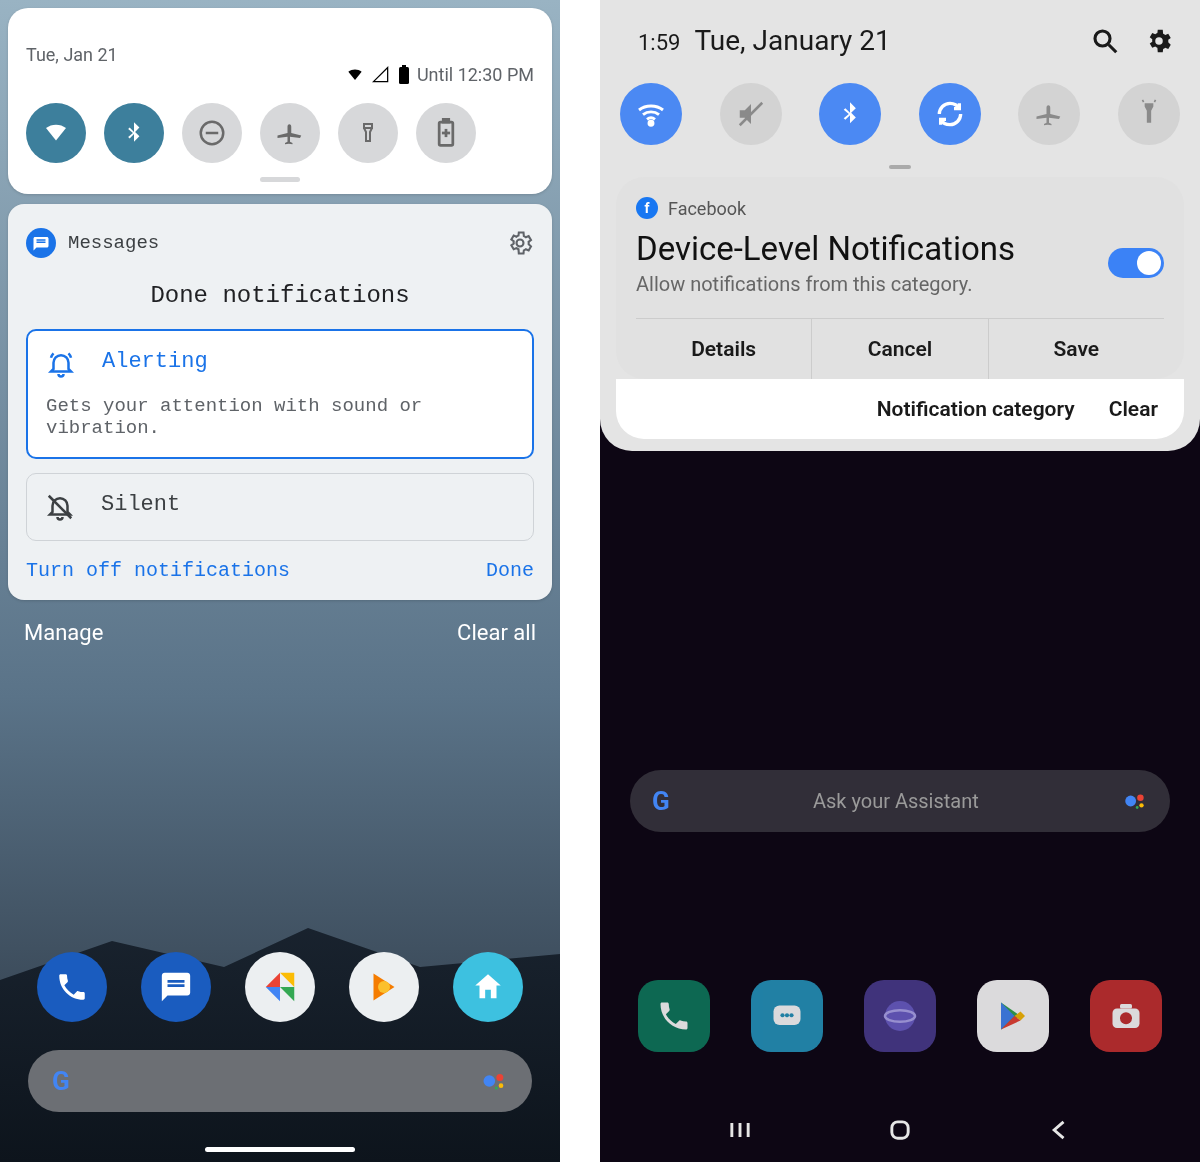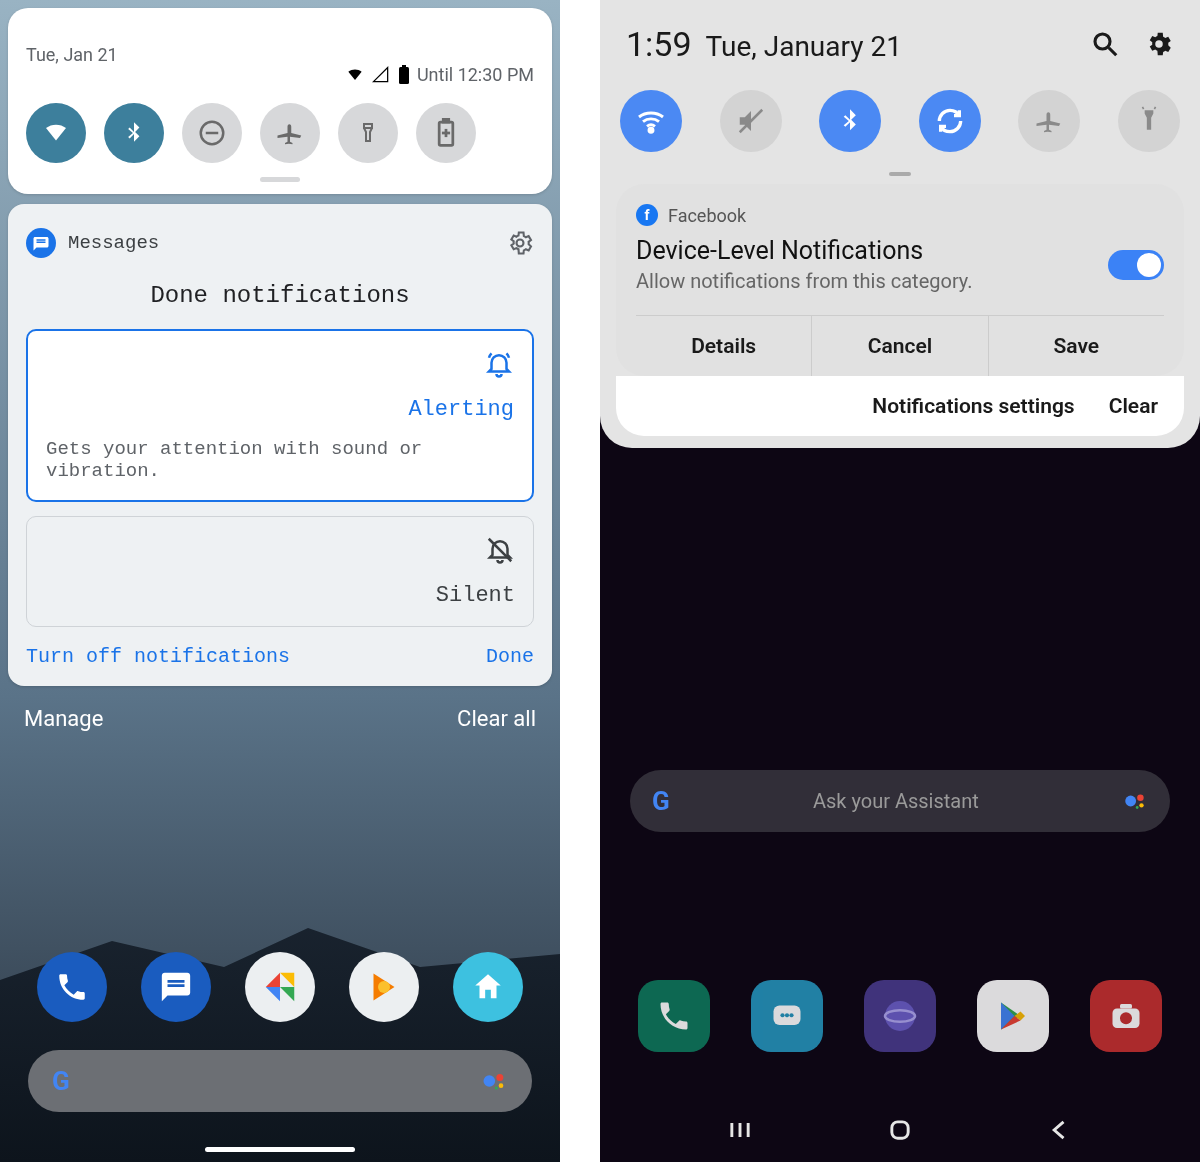--- a/index.html
+++ b/index.html
@@ -27,21 +27,21 @@
     box-shadow: 0 1px 3px rgba(0,0,0,0.15);
     font-family: Liberation Mono, monospace;
   }
   .px-card-head { display: flex; align-items: center; justify-content: space-between; }
   .px-card-head-left { display: flex; align-items: center; gap: 12px; }
   .msg-badge { width: 30px; height: 30px; border-radius: 50%; background: #1a73e8; display: flex; align-items: center; justify-content: center; color: #fff; }
   .px-card-title { text-align: center; font-size: 24px; color: #202124; margin: 24px 0 20px 0; }
   .opt-box { border-radius: 10px; padding: 18px 18px; margin-bottom: 14px; }
   .opt-alert { border: 2px solid #1a73e8; background: #fff; }
   .opt-silent { border: 1px solid #cfd3d7; background: #eef1f3; }
-  .opt-row { display: flex; align-items: flex-end; gap: 18px; flex-direction: column; }
+  .opt-row { display: flex; align-items: flex-start; gap: 26px; }
   .opt-label { font-size: 22px; }
   .opt-alert .opt-label { color: #1a73e8; font-weight: 500; }
   .opt-silent .opt-label { color: #3c4043; }
   .opt-desc { font-size: 19px; color: #5f6368; margin-top: 16px; }
   .px-card-foot { display: flex; justify-content: space-between; margin-top: 18px; font-size: 20px; }
   .link-blue { color: #1a73e8; font-weight: 500; }
 
   .px-shade-foot { display: flex; justify-content: space-between; padding: 20px 24px; color: #fff; font-size: 22px; }
 
   
@@ -49,34 +49,34 @@
   .px-mountain { height: 260px; background: linear-gradient(to bottom, #1a2430 0%, #0d141c 100%); clip-path: polygon(0 30%, 20% 15%, 40% 25%, 55% 10%, 75% 25%, 100% 20%, 100% 100%, 0 100%); }
   .px-dock { position: absolute; bottom: 140px; left: 0; right: 0; display: flex; justify-content: space-around; padding: 0 20px; }
   .dock-icon { width: 70px; height: 70px; border-radius: 50%; display: flex; align-items: center; justify-content: center; }
   .px-searchbar { position: absolute; bottom: 50px; left: 28px; right: 28px; height: 62px; background: #6c6f74; border-radius: 32px; display: flex; align-items: center; padding: 0 24px; justify-content: space-between; }
   .px-gesture { position: absolute; bottom: 10px; left: 50%; transform: translateX(-50%); width: 150px; height: 5px; background: #fff; border-radius: 3px; }
 
   
   .sm-shade { background: #e4e4e4; border-radius: 0 0 32px 32px; padding-bottom: 12px; }
   .sm-status { display: flex; align-items: center; justify-content: space-between; padding: 24px 26px 18px 26px; }
   .sm-status-left { display: flex; align-items: baseline; gap: 14px; color: #1a1a1a; }
-  .sm-time { font-size: 34px; }
+  .sm-time { font-size: 22px; margin-left: 12px; }
   .sm-date { font-size: 28px; }
   .sm-status-right { display: flex; align-items: center; gap: 24px; color: #1a1a1a; }
   .sm-qs-row { display: flex; justify-content: space-between; padding: 8px 20px 8px 20px; }
   .sm-tile { width: 62px; height: 62px; border-radius: 50%; display: flex; align-items: center; justify-content: center; }
   .sm-tile.on { background: #4b89f3; color: #fff; }
   .sm-tile.off { background: #d3d3d3; color: #8a8a8a; }
   .sm-handle { width: 22px; height: 4px; background: #aaa; margin: 12px auto 8px auto; border-radius: 2px; }
 
   .sm-card { background: #e1e1e1; margin: 8px 16px 0 16px; border-radius: 28px; padding: 20px 20px 0 20px; }
   .sm-card-app { display: flex; align-items: center; gap: 10px; font-size: 18px; color: #555; }
   .fb-badge { width: 22px; height: 22px; border-radius: 50%; background: #1877f2; color: #fff; display: flex; align-items: center; justify-content: center; font-weight: bold; font-size: 14px; }
   .sm-card-row { display: flex; justify-content: space-between; align-items: center; margin-top: 10px; }
-  .sm-card-title { font-size: 25px; color: #111; }
+  .sm-card-title { font-size: 33px; color: #111; }
   .sm-card-sub { font-size: 20px; color: #666; margin-top: 4px; }
   .sm-toggle { width: 56px; height: 30px; background: #3b82f6; border-radius: 16px; position: relative; }
   .sm-toggle::after { content: ''; position: absolute; right: 3px; top: 3px; width: 24px; height: 24px; background: #fff; border-radius: 50%; }
   .sm-card-actions { display: flex; margin-top: 22px; border-top: 1px solid #ccc; }
   .sm-action { flex: 1; text-align: center; padding: 18px 0; font-size: 21px; font-weight: 600; color: #1a1a1a; border-right: 1px solid #ccc; }
   .sm-action:last-child { border-right: none; }
 
   .sm-shade-foot { background: #fff; margin: 0 16px; border-radius: 0 0 28px 28px; display: flex; justify-content: flex-end; gap: 34px; padding: 18px 26px; font-size: 21px; font-weight: 600; color: #1a1a1a; }
 
   
@@ -414,18 +414,18 @@
           <div class="sm-toggle"></div>
         </div>
         <div class="sm-card-actions">
           <div class="sm-action">Details</div>
           <div class="sm-action">Cancel</div>
           <div class="sm-action">Save</div>
         </div>
       </div>
 
       <div class="sm-shade-foot">
-        <span>Notifications settings</span>
+        <span>Notification category</span>
         <span>Clear</span>
       </div>
     </div>
   </div>
 </div>
 
 </body></html>

